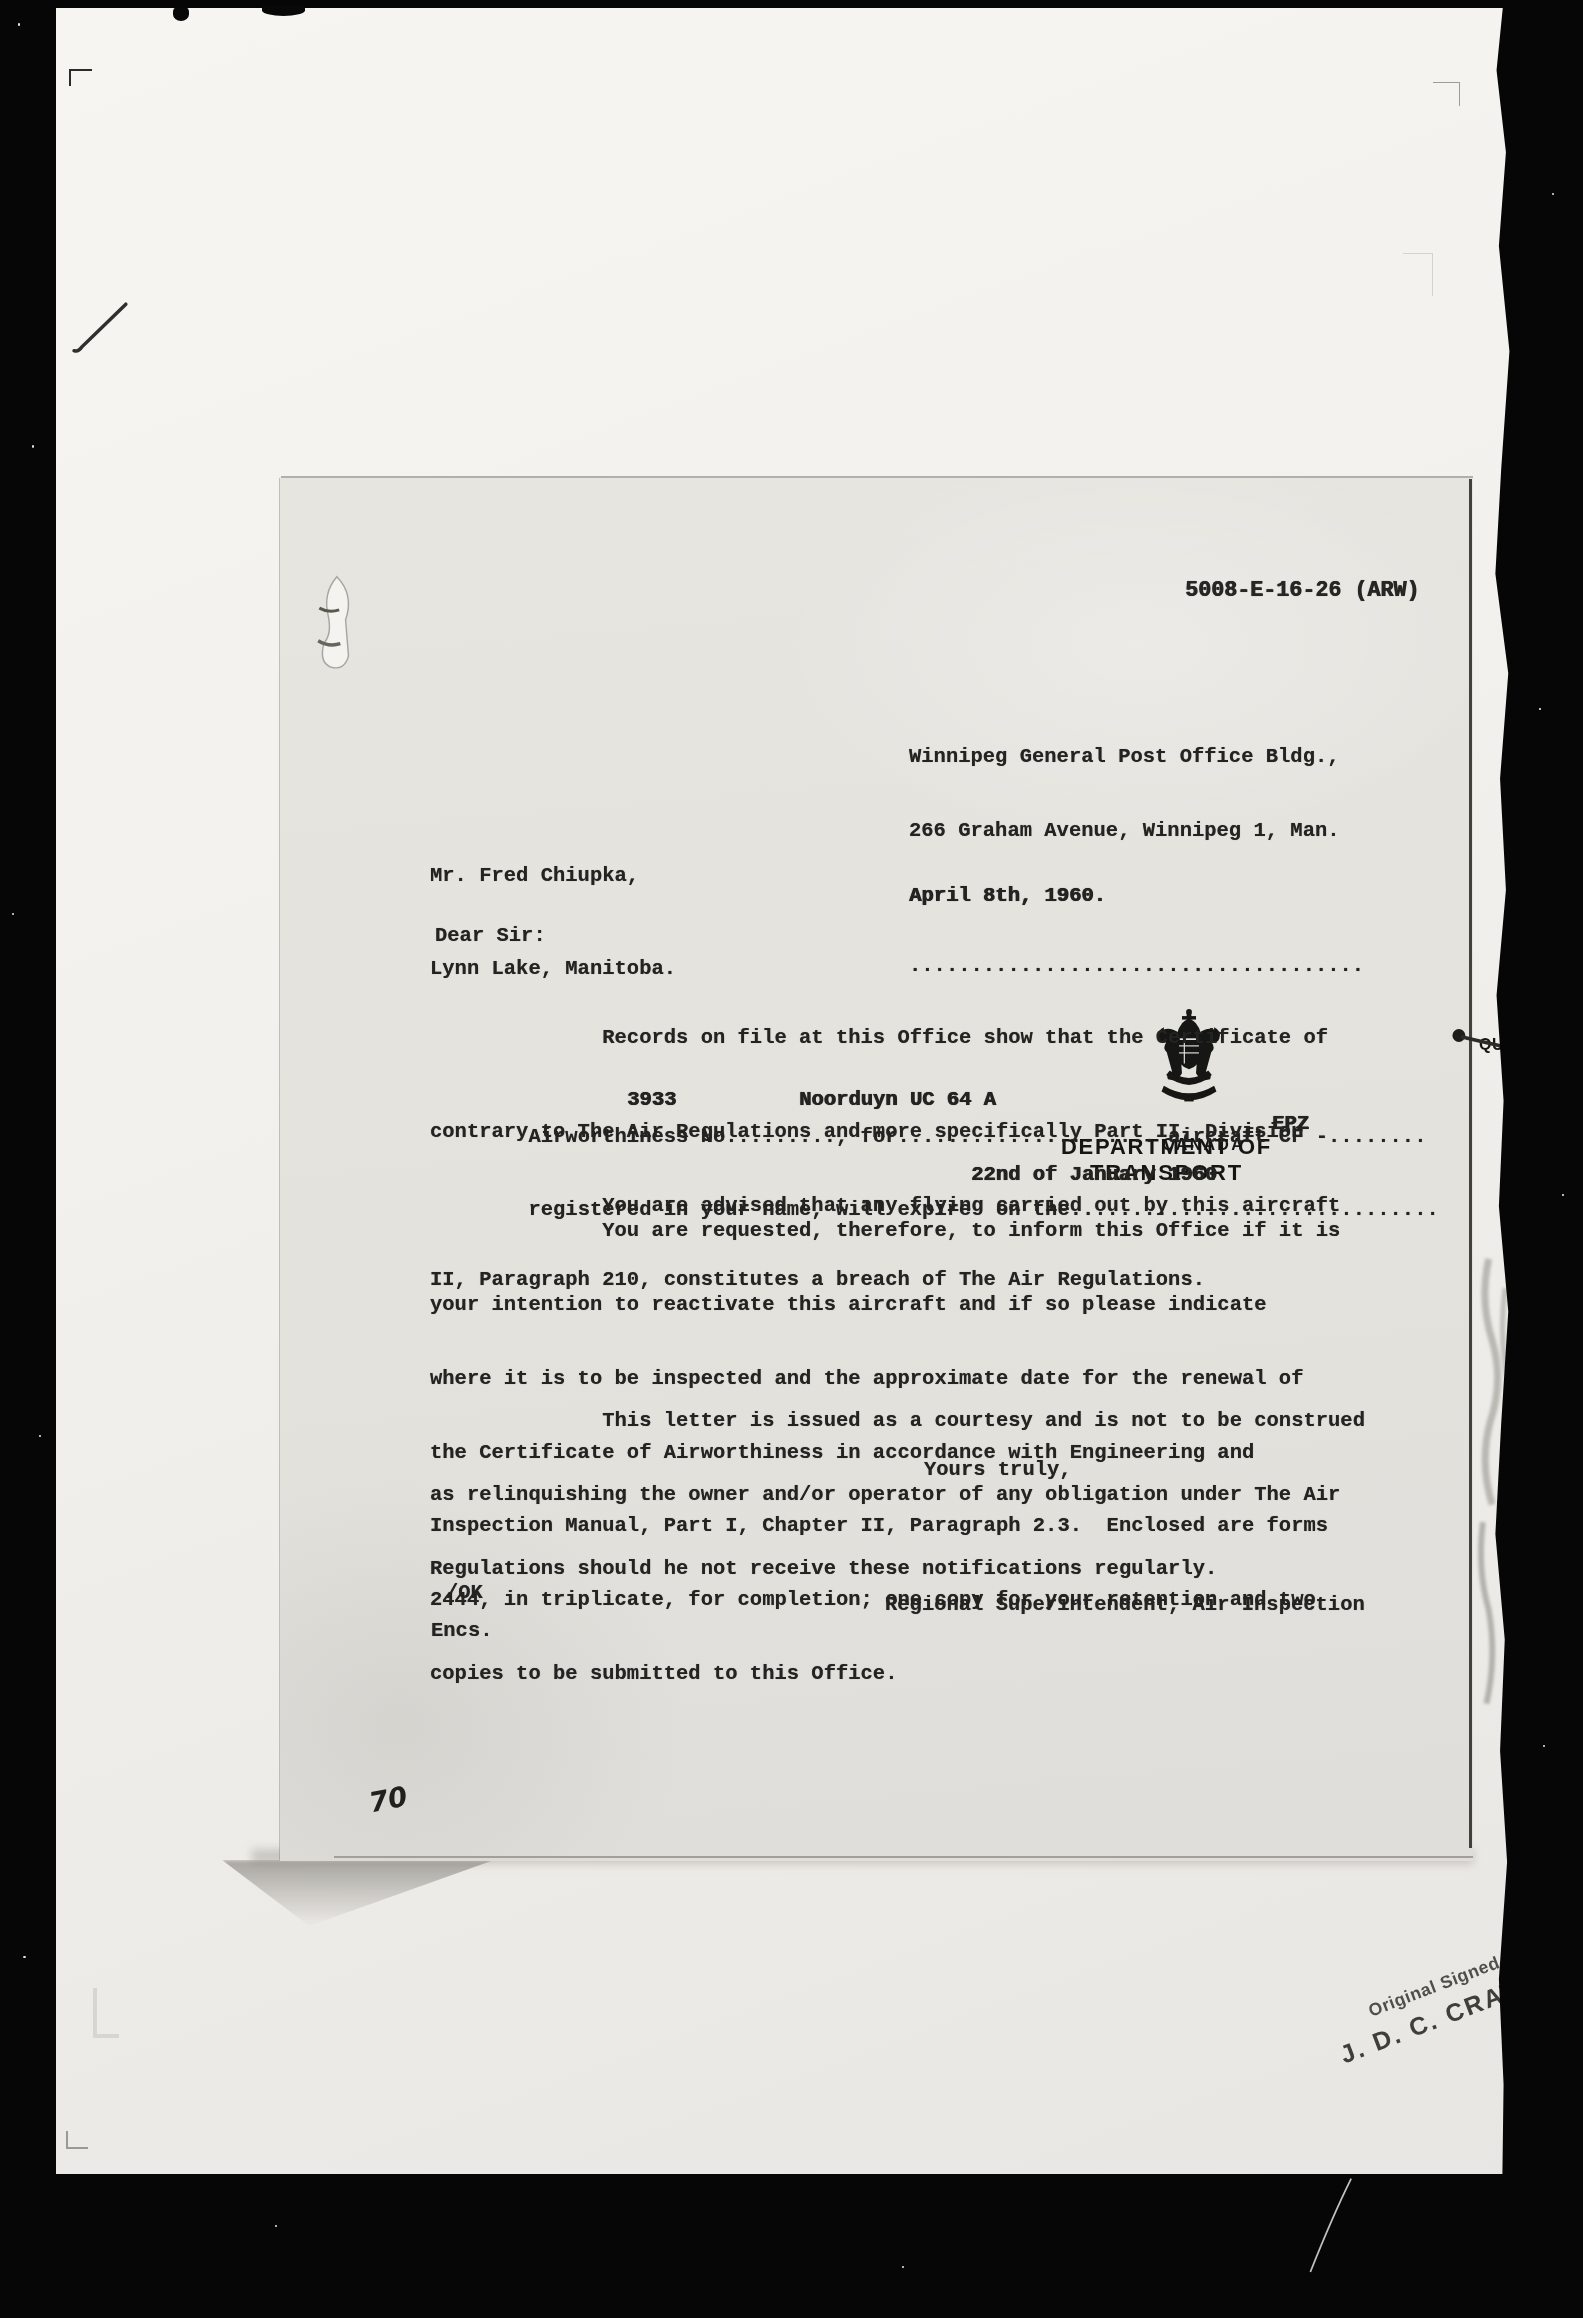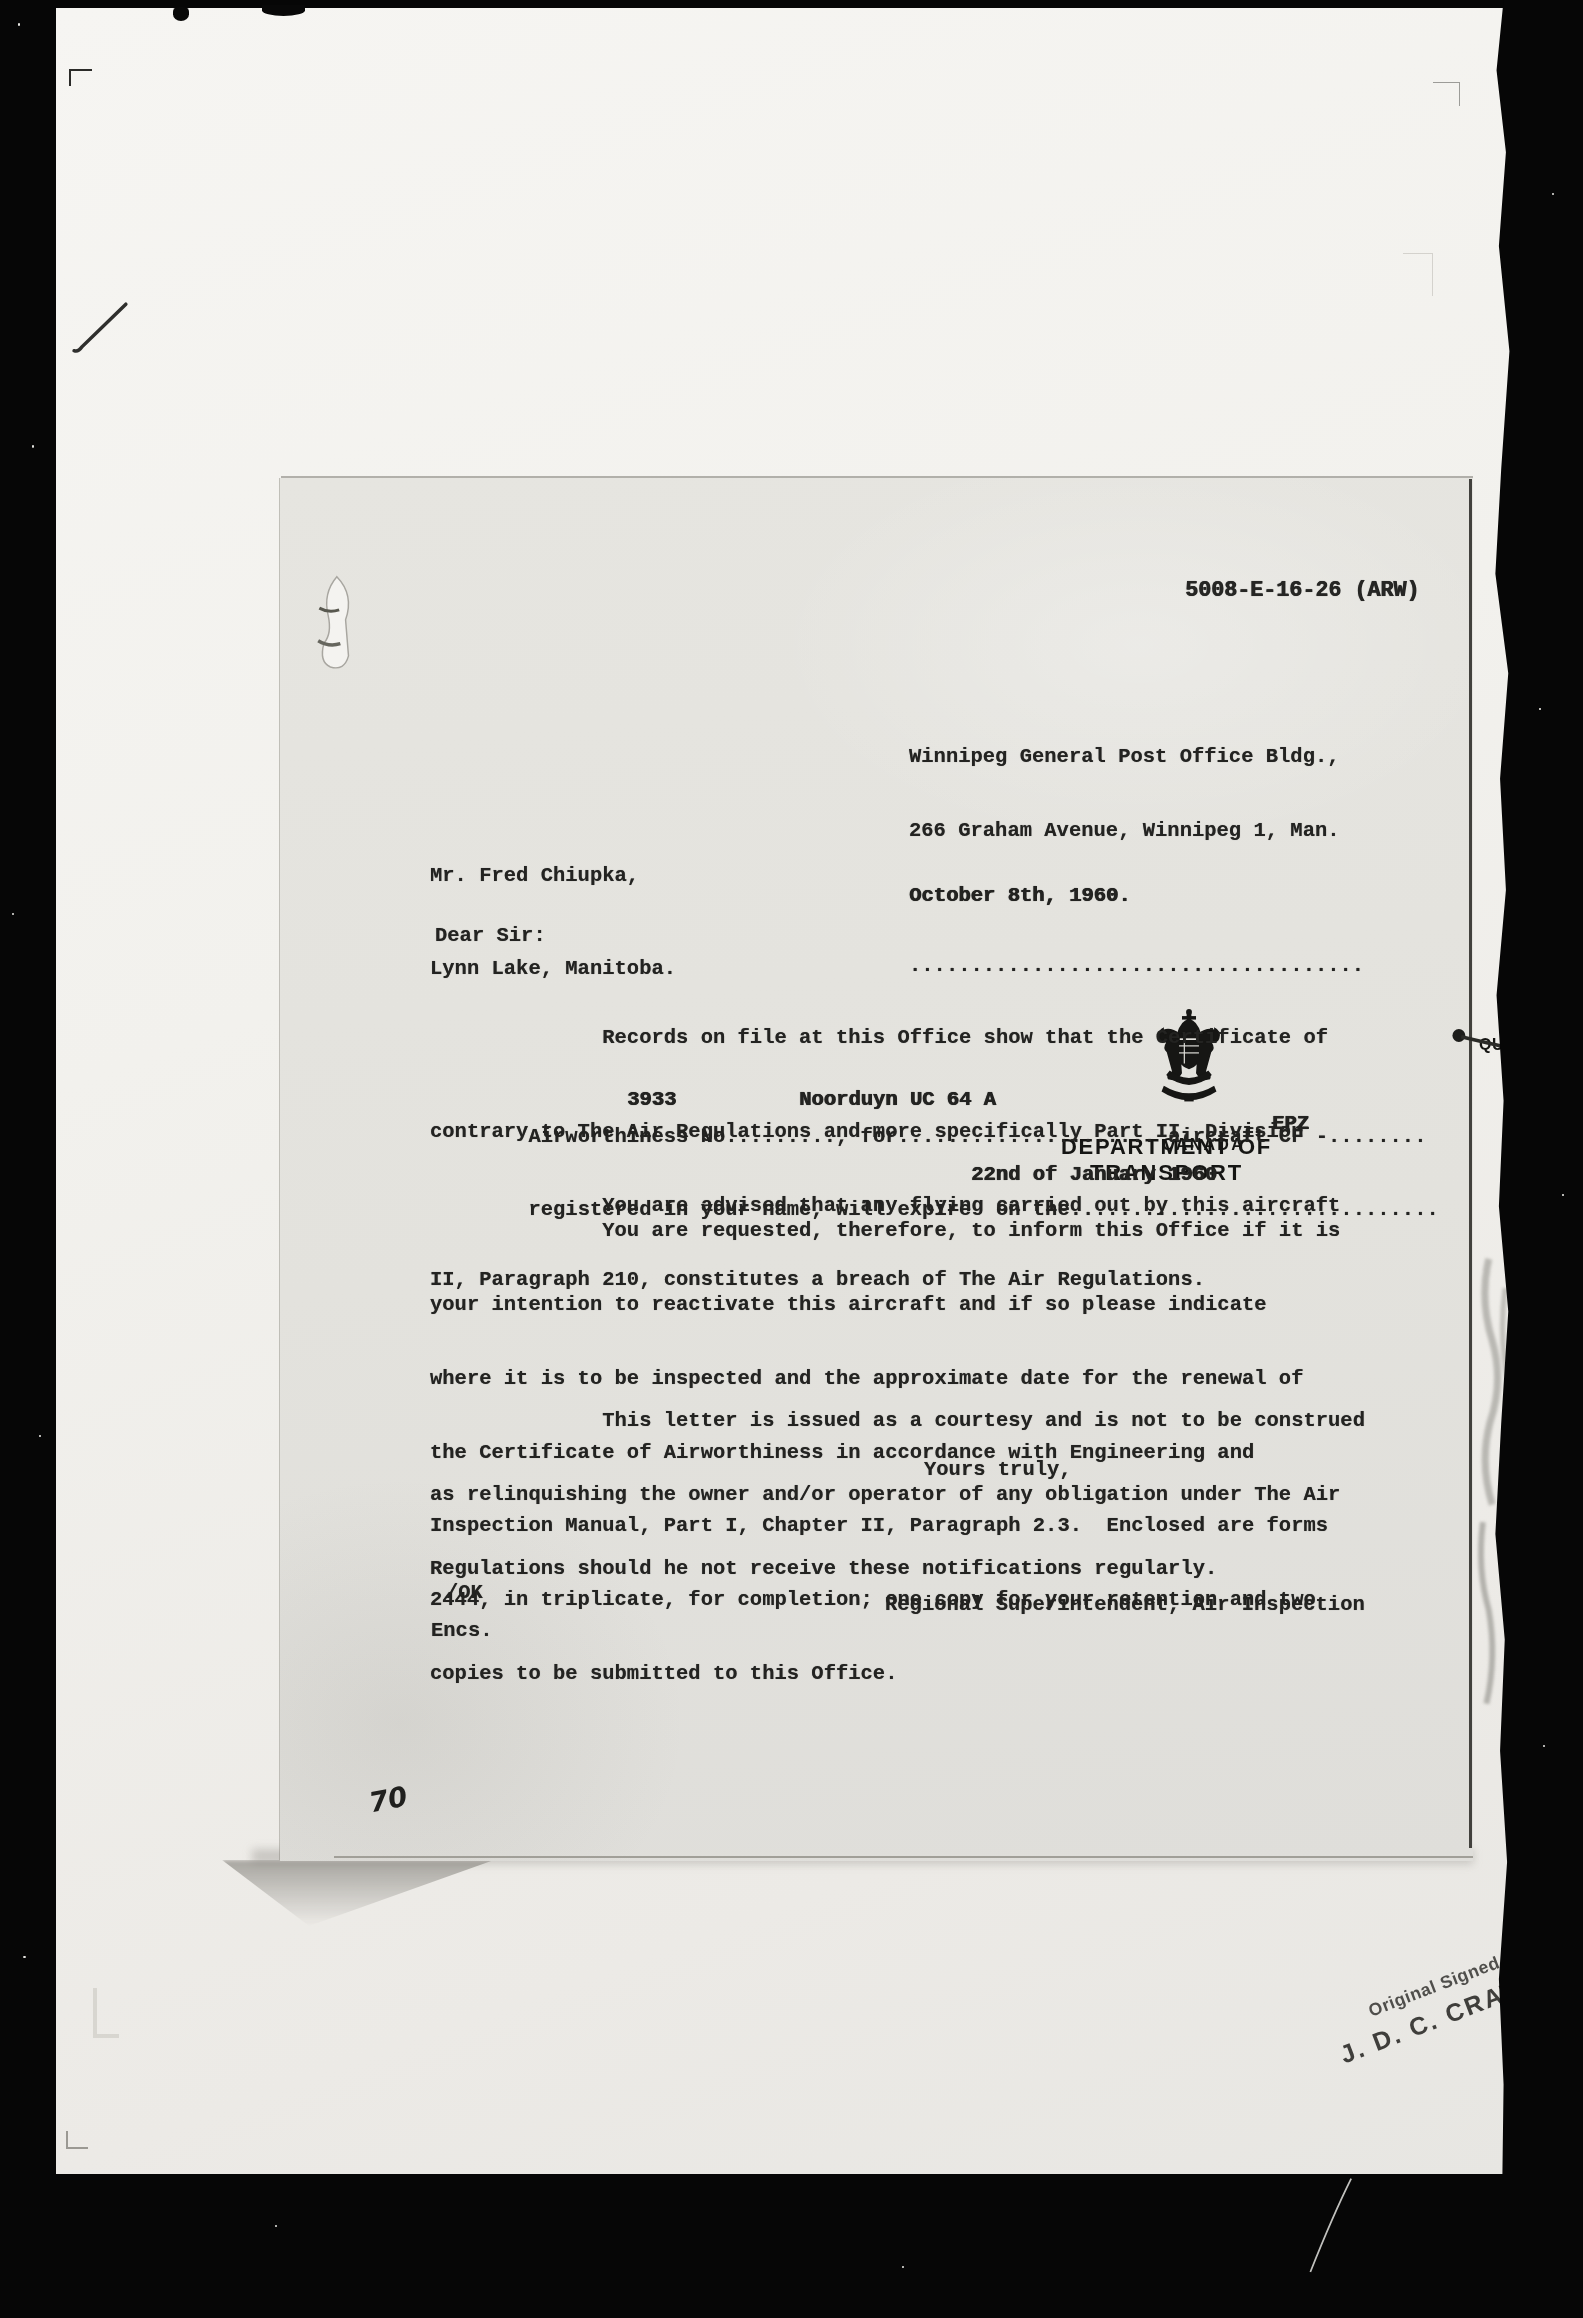--- a/index.html
+++ b/index.html
@@ -114,21 +114,21 @@
         <line x1="57" y1="58" x2="57" y2="96"></line>
       </g>
     </svg>
     <div class="print canada center">CANADA</div>
 
     <div class="print department center">DEPARTMENT OF TRANSPORT</div>
 
     <div class="tw" style="left:629px;top:218px;">
       <div class="ln">Winnipeg General Post Office Bldg.,</div>
       <div class="ln" style="height:16px">266 Graham Avenue, Winnipeg 1, Man.</div>
-      <div class="ln struck" style="height:20.5px">October 8th, 1960.</div>
+      <div class="ln struck" style="height:20.5px">April 8th, 1960.</div>
       <div class="ln">.....................................</div>
     </div>
 
     <div class="tw" style="left:150px;top:337px;">
       <div class="ln" style="height:44px">Mr. Fred Chiupka,</div>
       <div class="ln">Lynn Lake, Manitoba.</div>
     </div>
 
     <div class="tw" style="left:155px;top:446px;">Dear Sir:</div>
 

